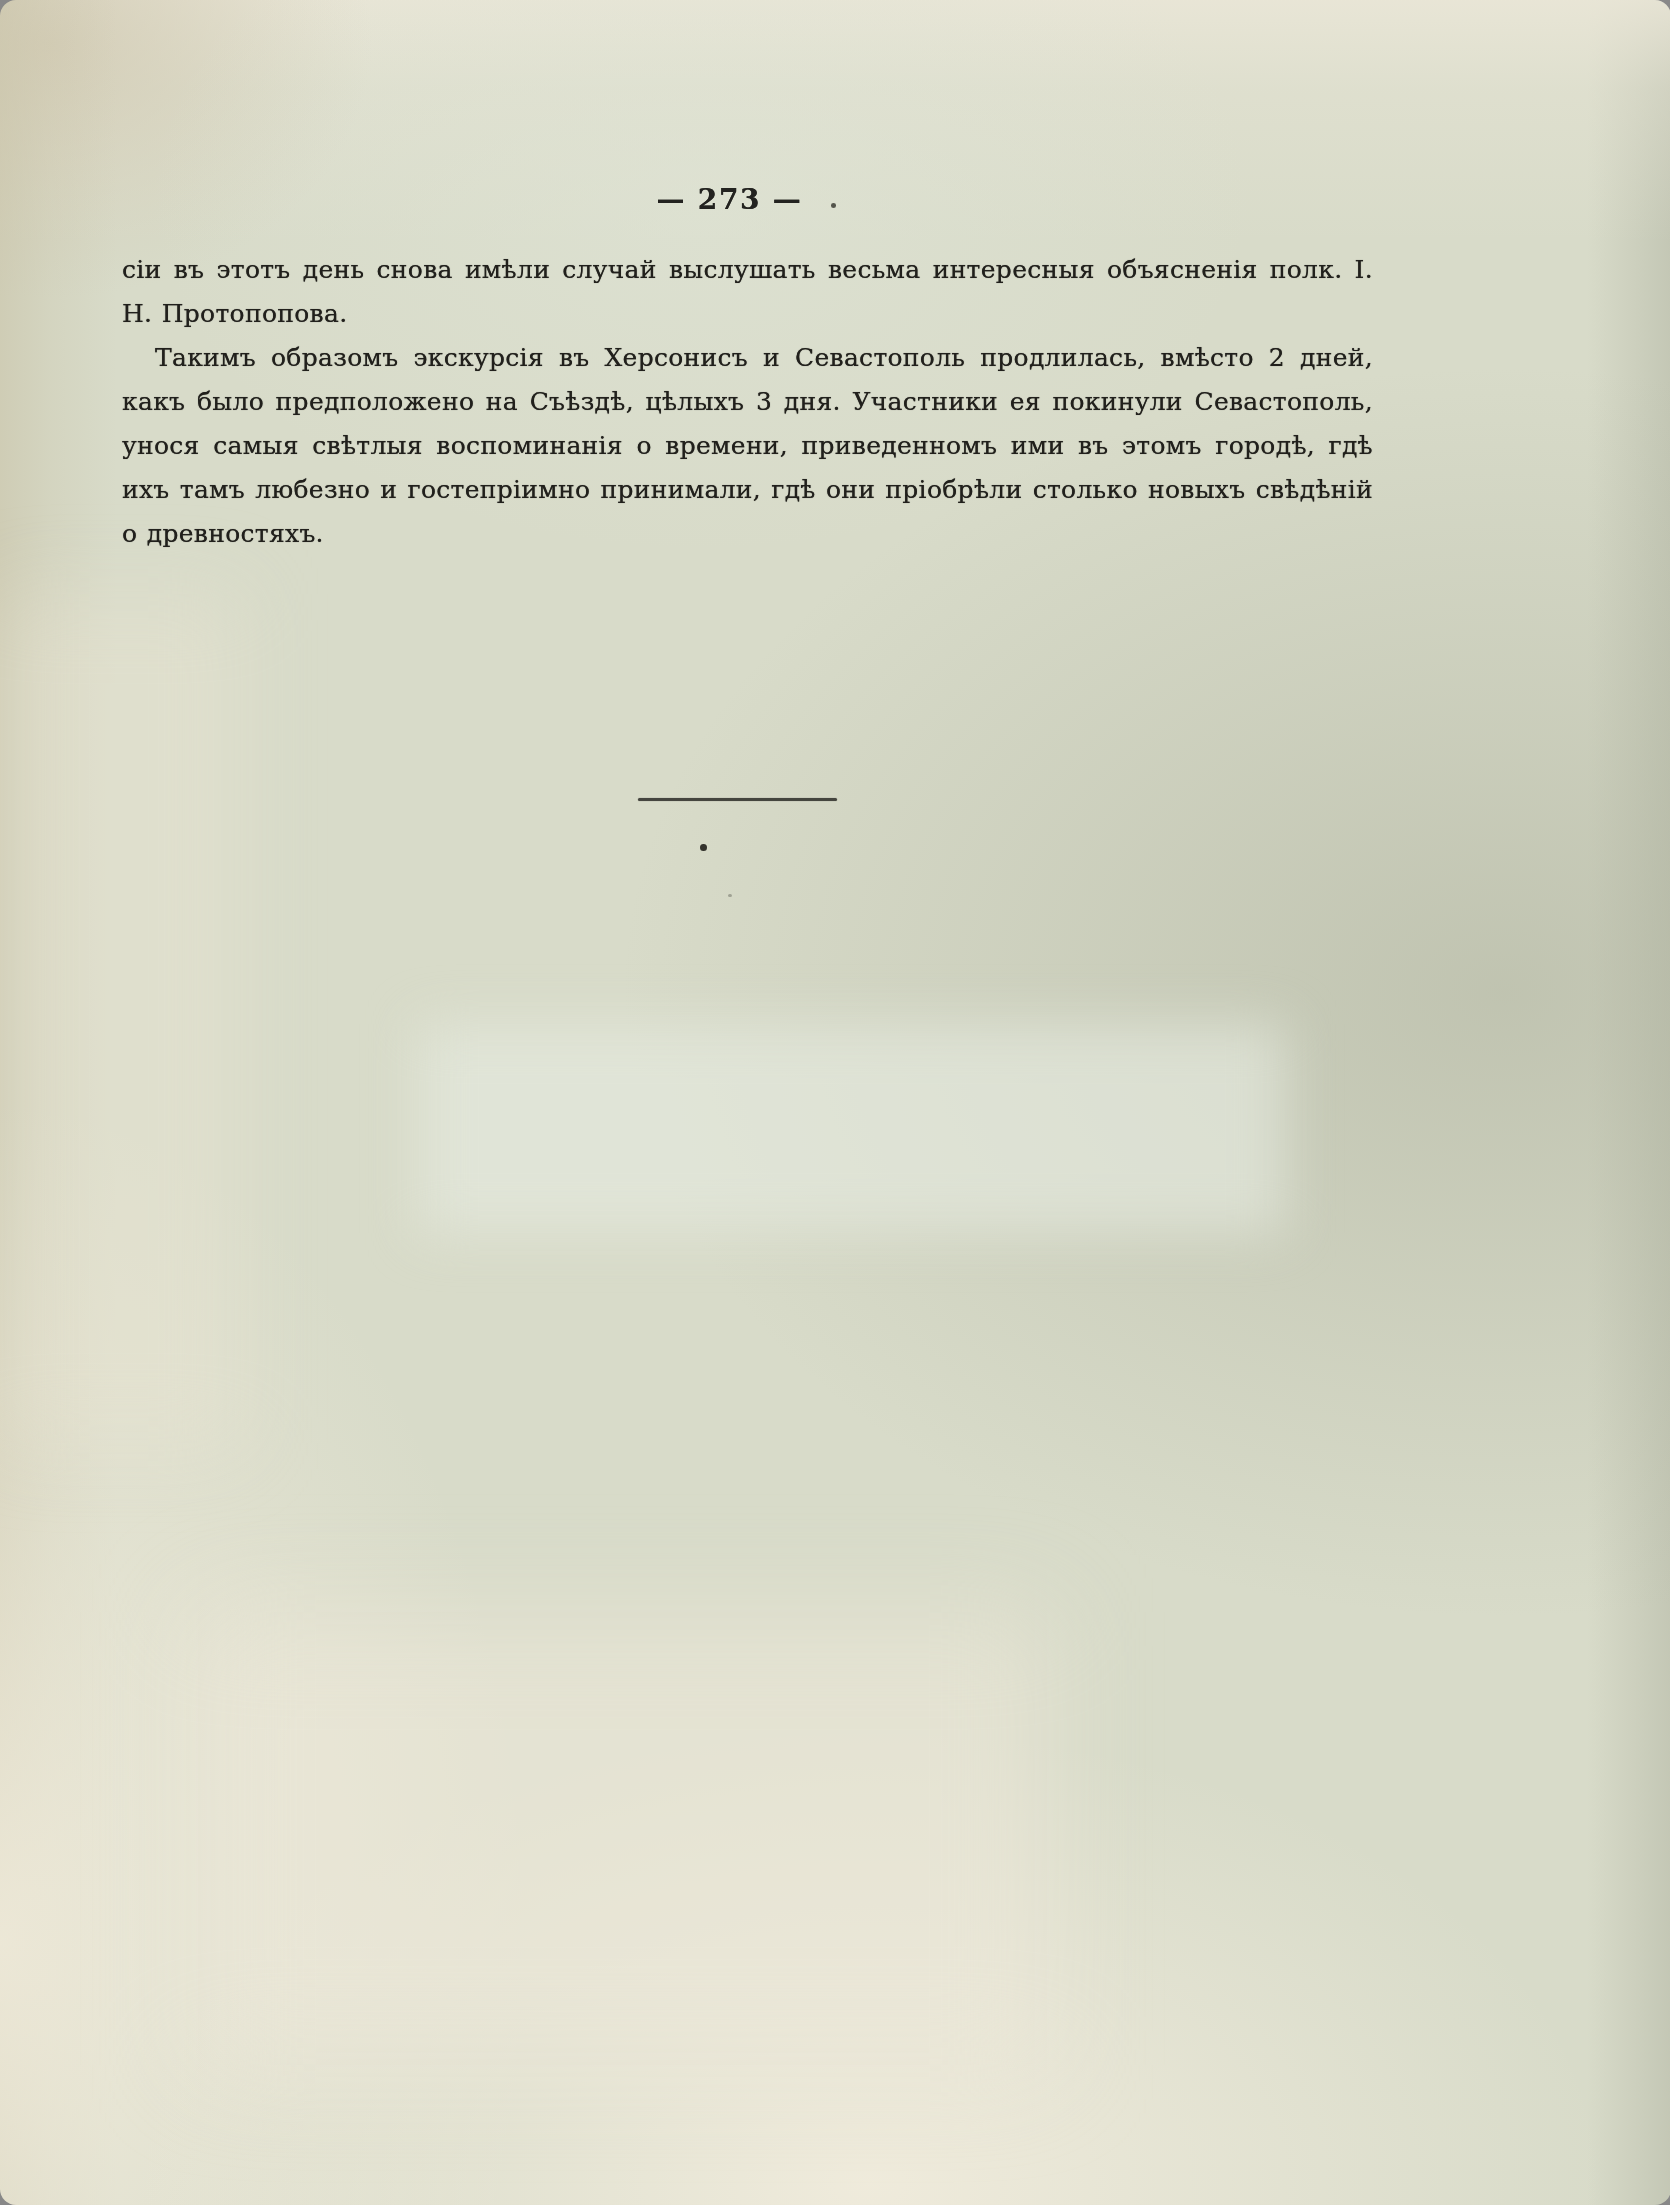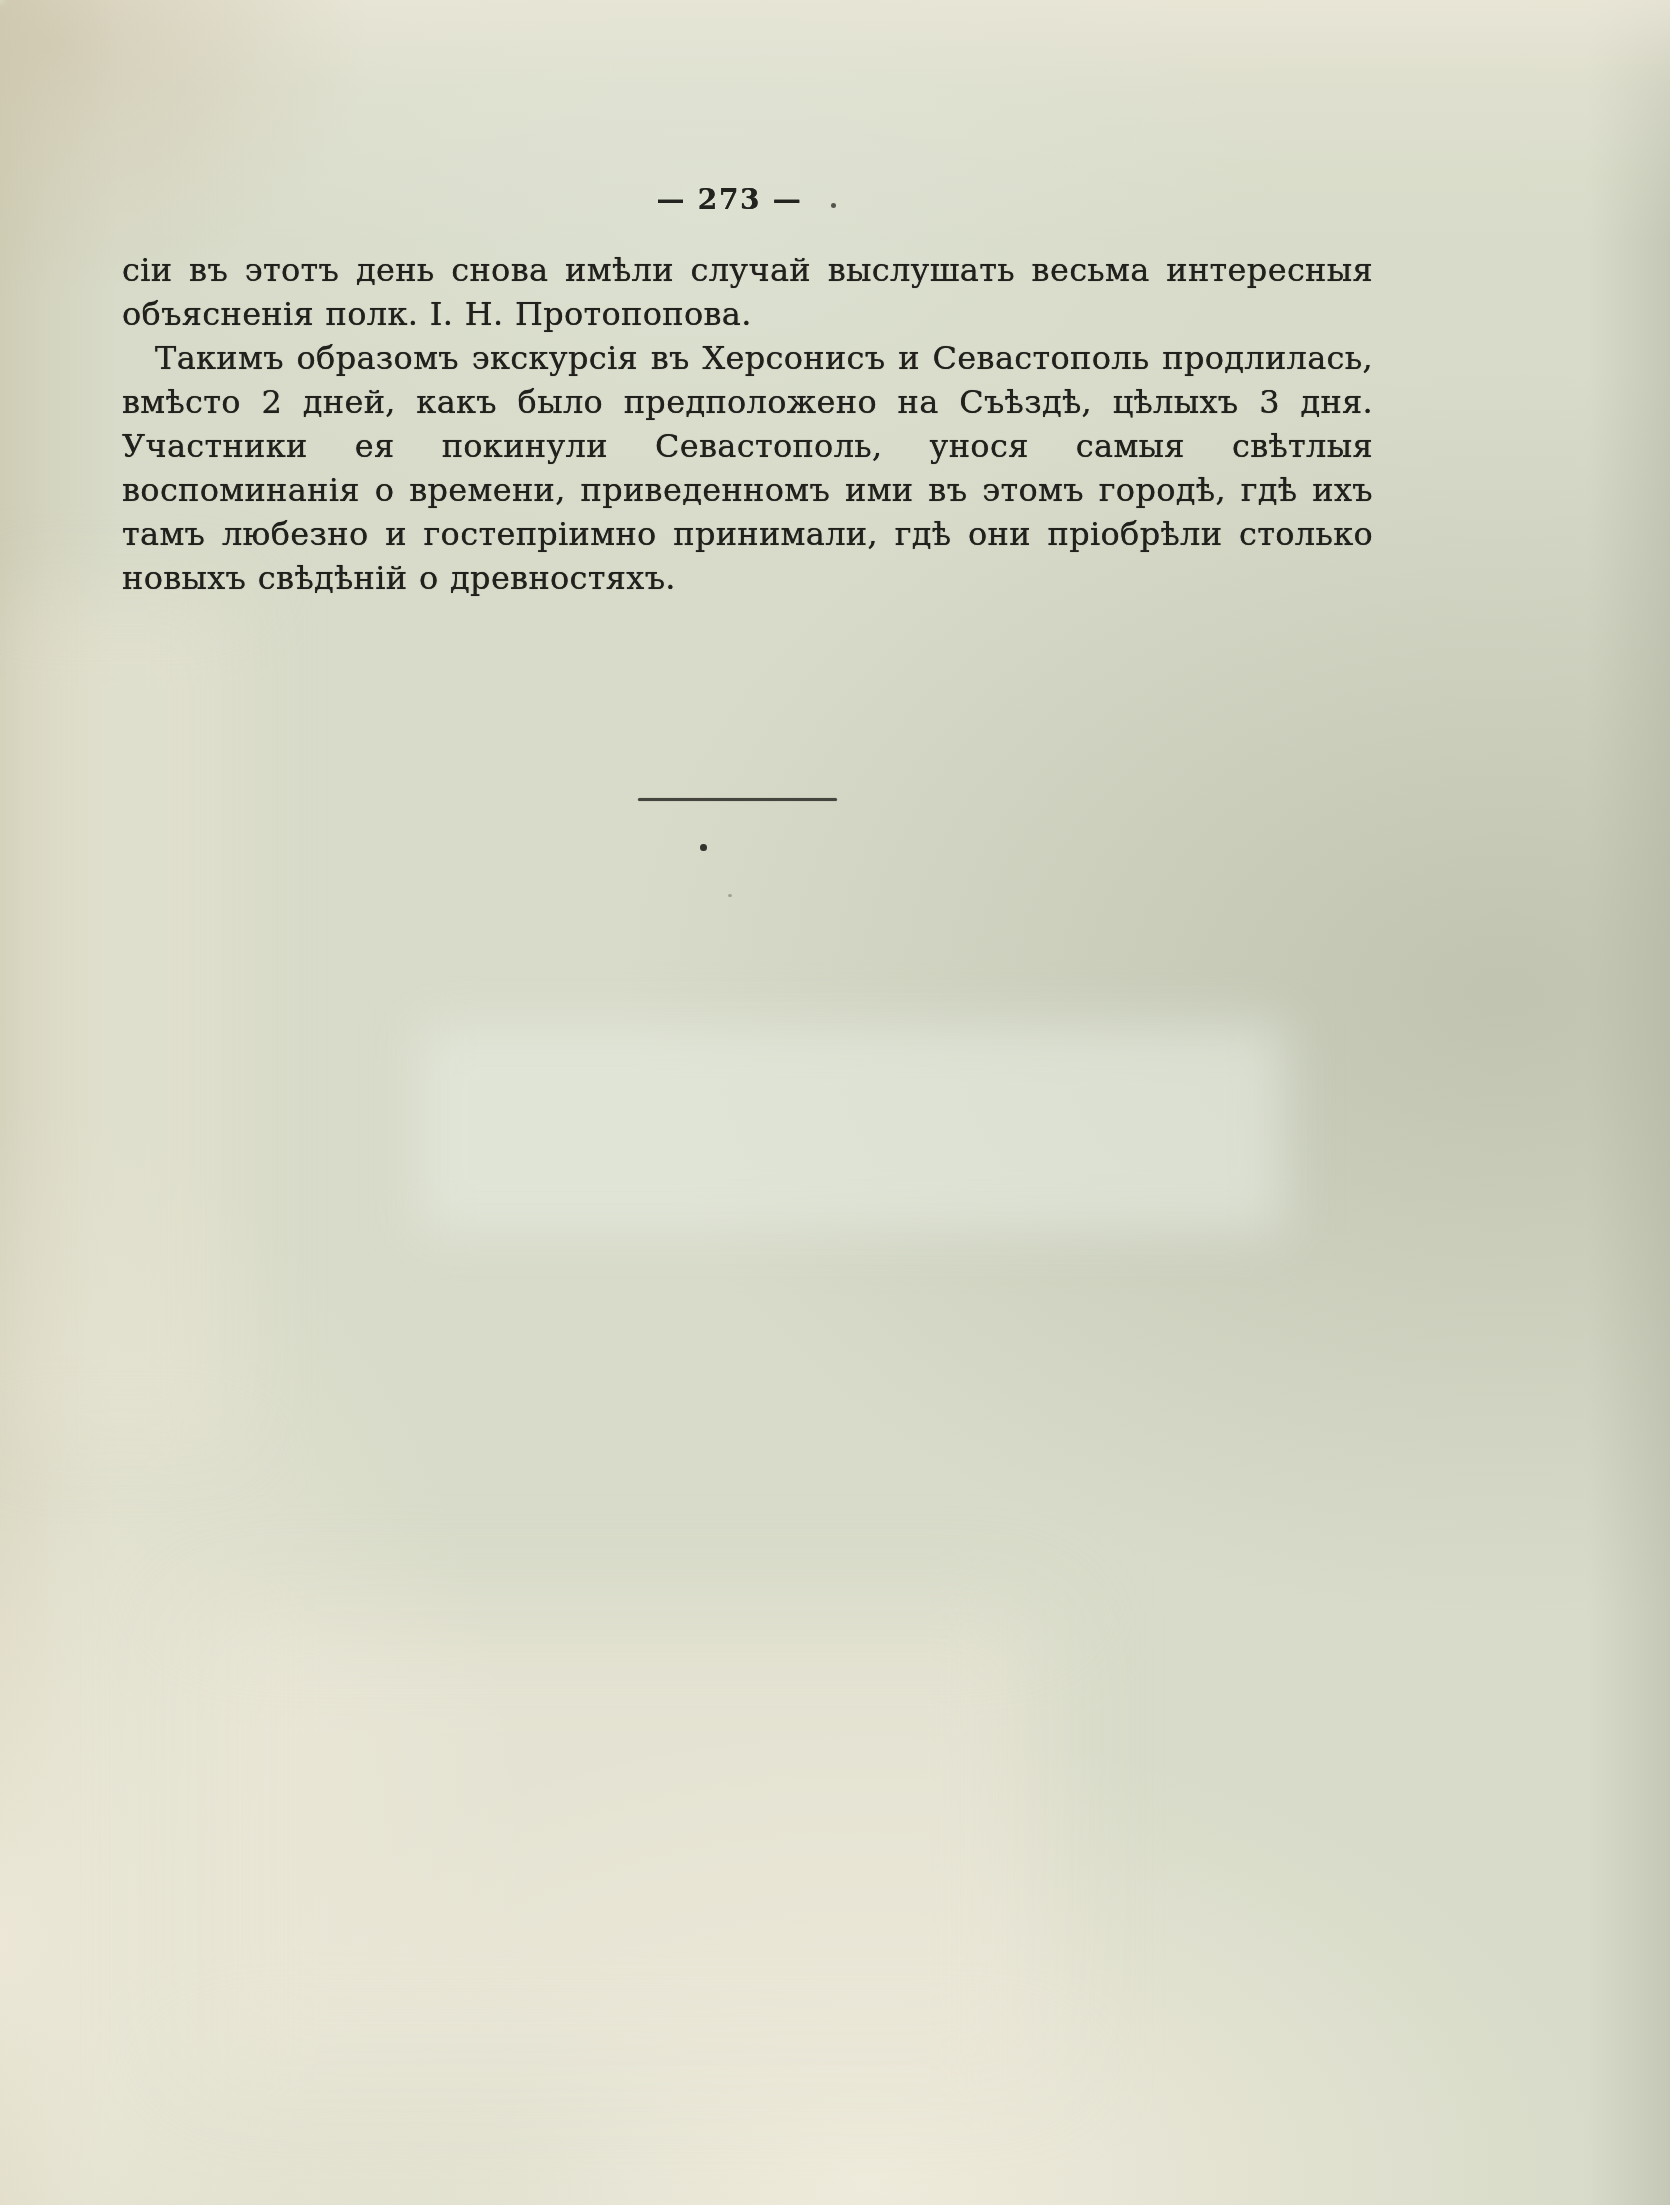--- a/index.html
+++ b/index.html
@@ -13,20 +13,21 @@
       radial-gradient(792px 509px at 42% 9%,  rgba(224,229,215,0.55), rgba(224,229,215,0) 70%),
       radial-gradient(1358px 962px at 90% 45%, rgba(168,172,152,0.50), rgba(168,172,152,0) 65%),
       radial-gradient(1188px 735px at 52% 99%, rgba(241,236,221,0.92), rgba(241,236,221,0) 62%),
       radial-gradient(962px 1528px at 0% 88%,  rgba(240,235,219,0.88), rgba(240,235,219,0) 55%),
       linear-gradient(90deg,  rgba(201,195,168,0.60) 0%, rgba(201,195,168,0.28) 3%, rgba(201,195,168,0) 7%),
       radial-gradient(537px 424px at 3% 2%,     rgba(210,203,180,0.85), rgba(210,203,180,0) 60%),
       linear-gradient(180deg, rgba(235,231,216,0.85) 0%, rgba(235,231,216,0.35) 4%, rgba(235,231,216,0) 11%),
       linear-gradient(270deg, rgba(158,162,144,0.35) 0%, rgba(158,162,144,0) 5%);
     font-family: "DejaVu Serif", "Liberation Serif", serif;
     color: #201f1b;
+    border-radius: 16px;
   }
   .stain { position: absolute; pointer-events: none; }
   .showthrough {
     left: 419px; top: 1024px; width: 866px; height: 209px;
     background: rgba(229,234,222,0.65); filter: blur(25.5px);
   }
   .bottom-glow {
     left: 198px; top: 1612px; width: 849px; height: 453px;
     background: rgba(239,234,219,0.55); filter: blur(51px);
   }
@@ -41,21 +42,21 @@
     text-align: center;
     font-size: 28px;
     font-weight: bold;
     letter-spacing: 1.7px;
     color: #232320;
     text-shadow: 0 0 0.6px rgba(35,35,32,0.85);
   }
   .text-block {
     position: absolute;
     left: 122px; top: 248px; width: 1251px;
-    font-size: 32px;
+    font-size: 25px;
     line-height: 44px;
     text-align: justify;
     word-spacing: 1.1px;
     letter-spacing: 0.3px;
     color: #21201c;
     text-shadow: 0 0 0.7px rgba(33,32,28,0.85);
   }
   .text-block p { margin: 0; }
   .para-indent { text-indent: 33px; }
   .divider-rule {

